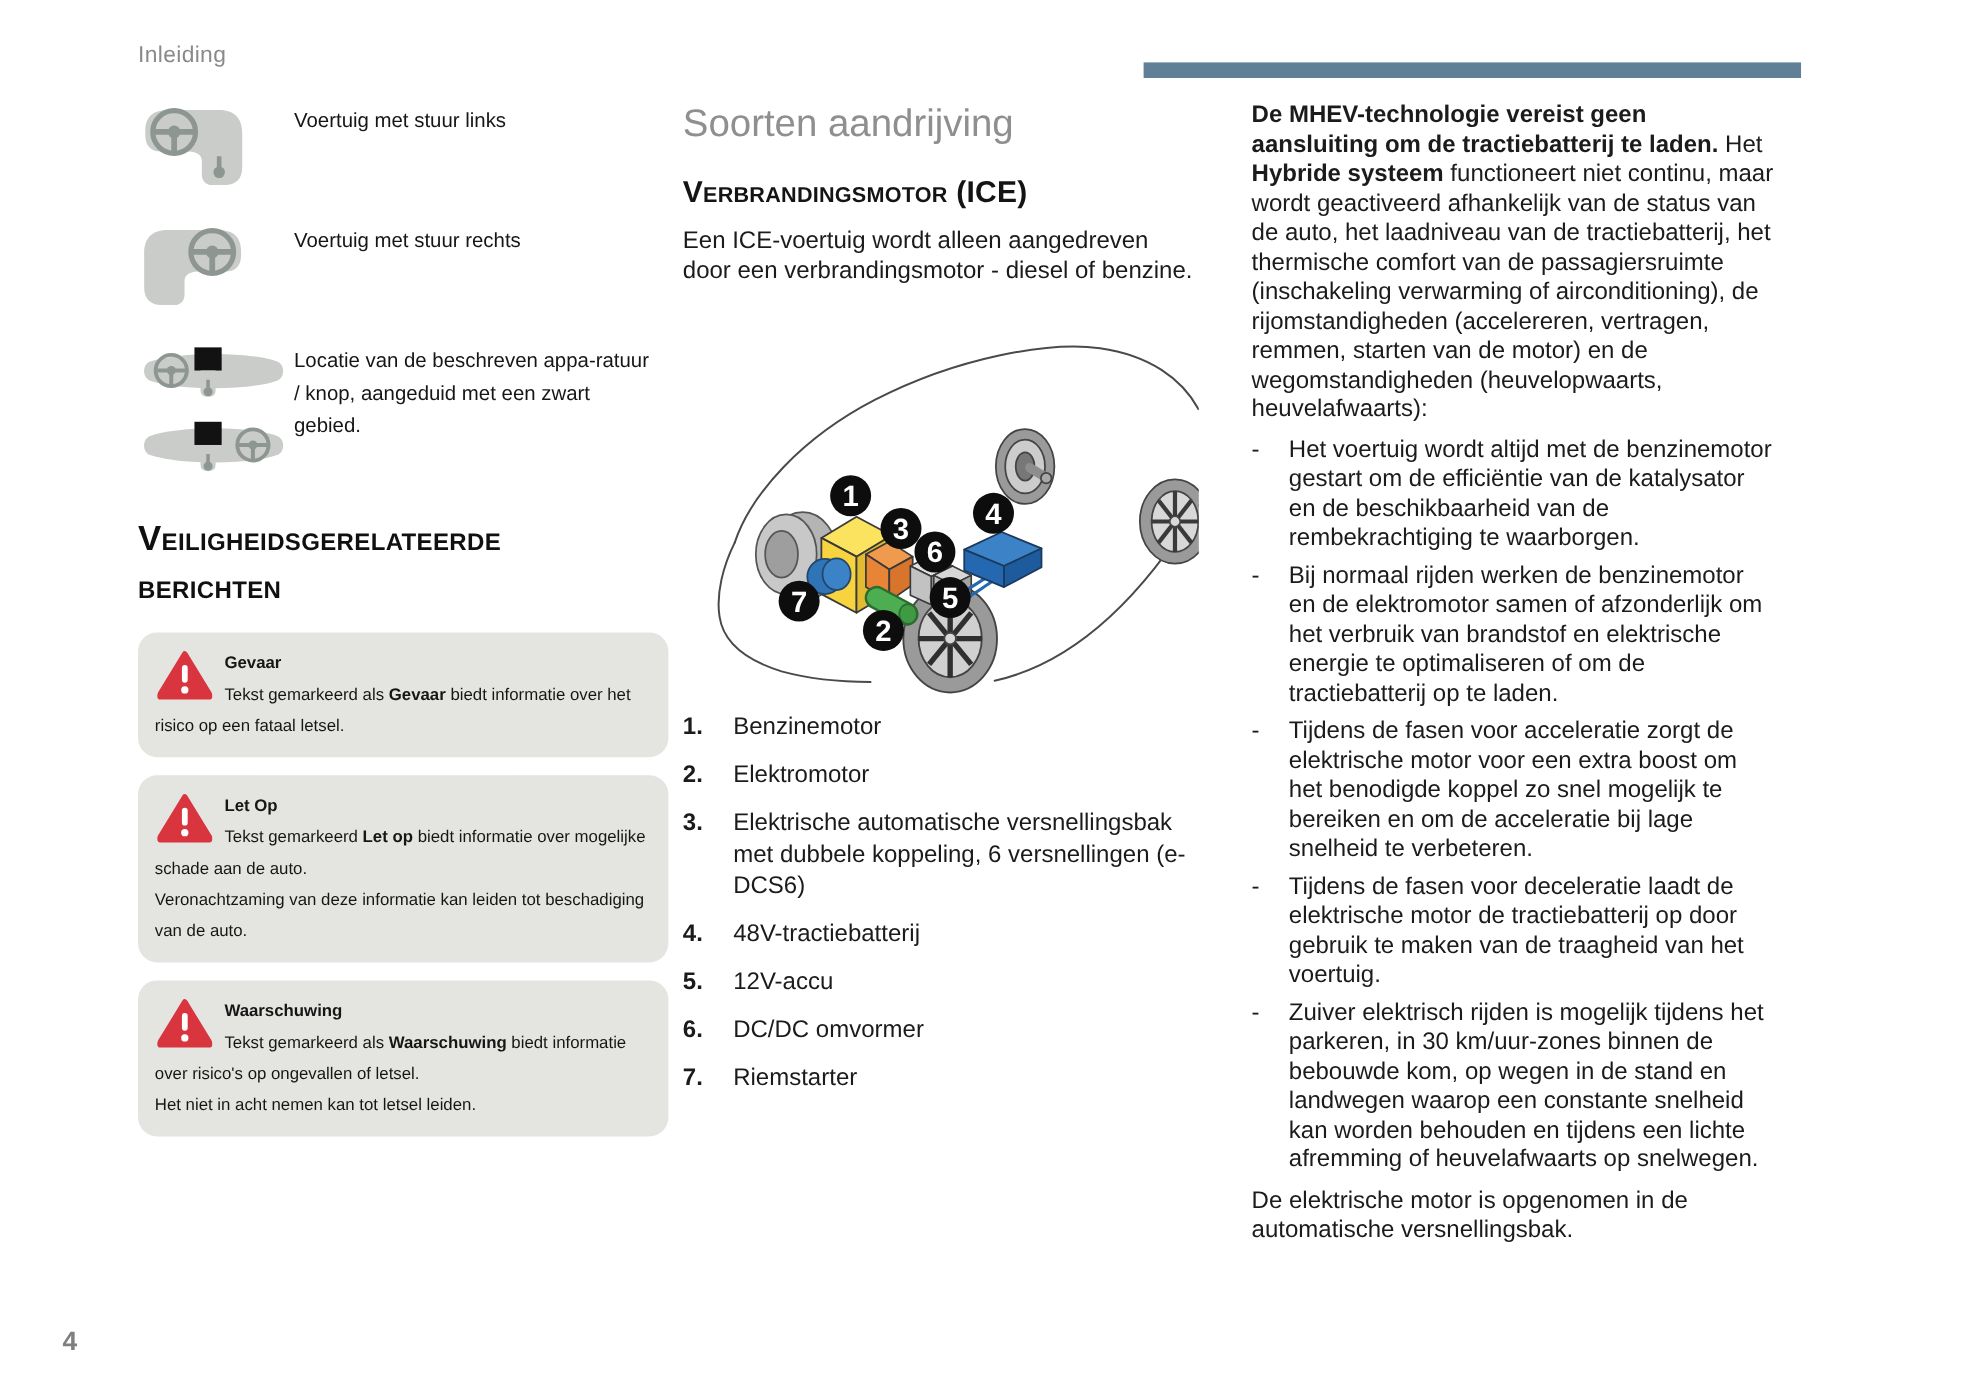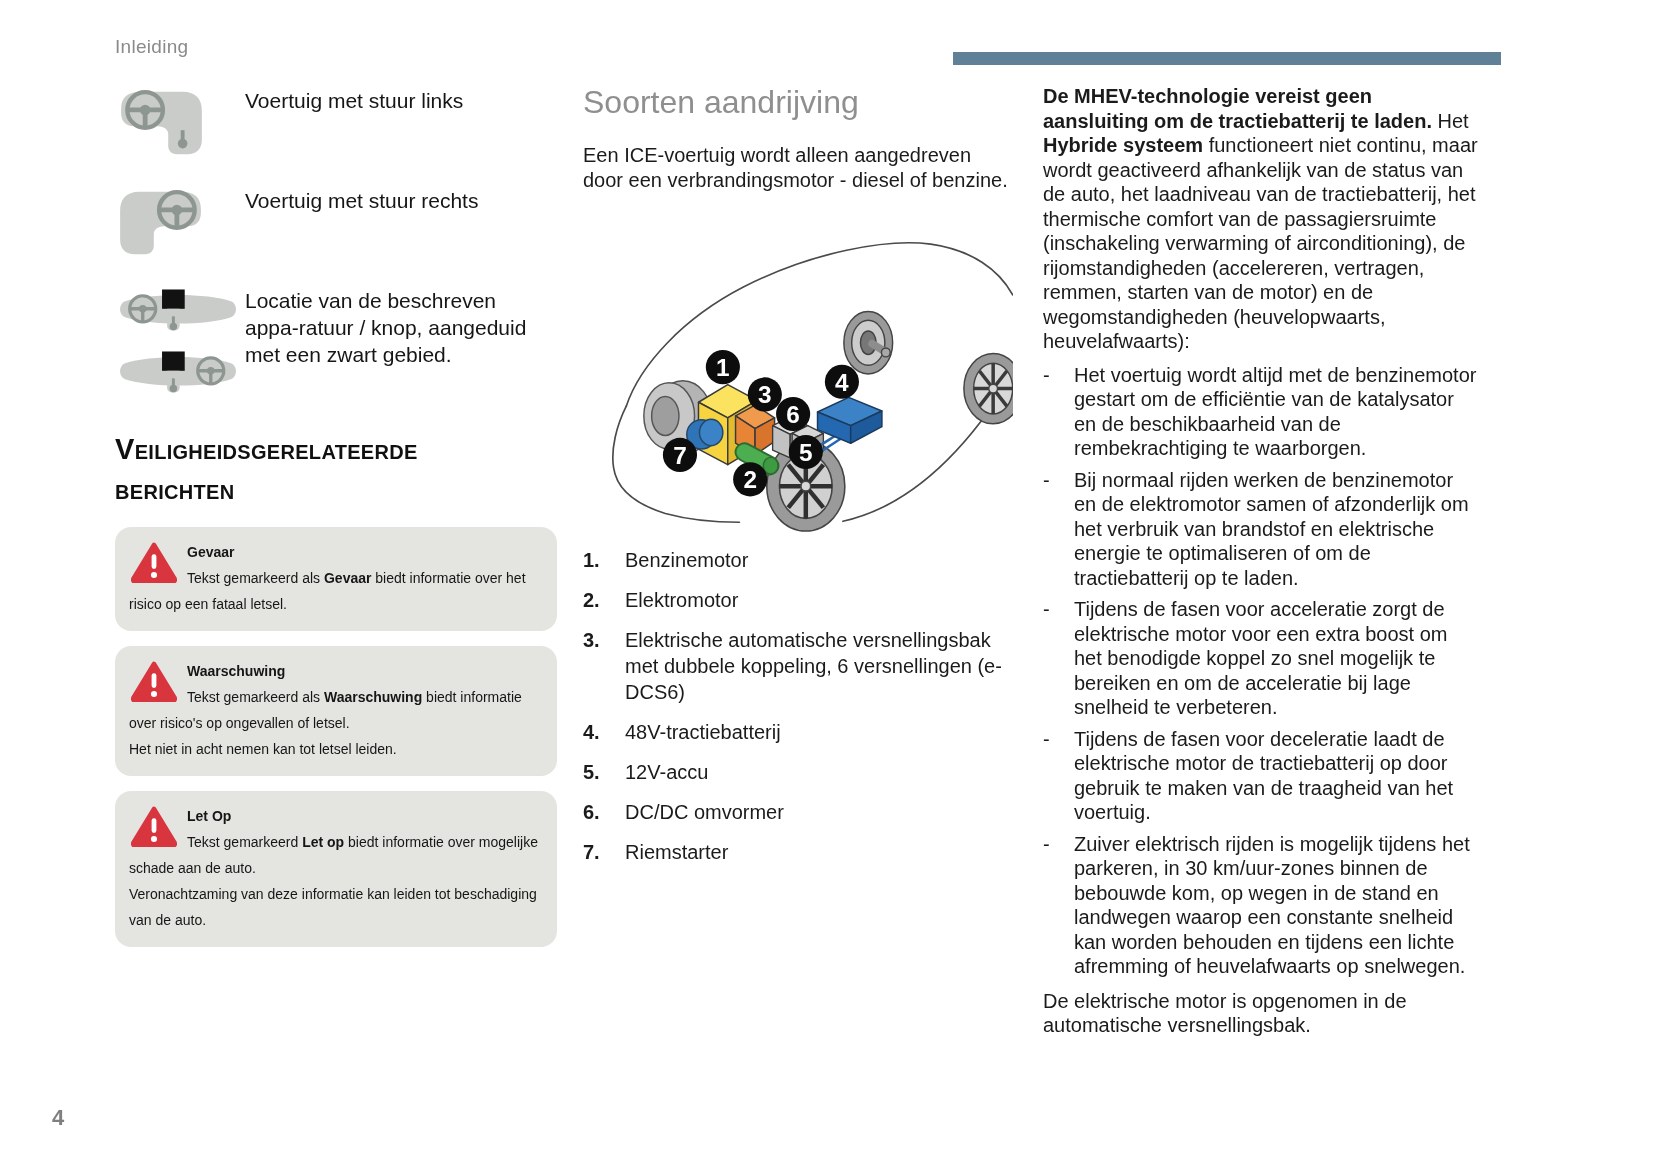--- a/index.html
+++ b/index.html
@@ -5,28 +5,28 @@
   html,body{margin:0;padding:0;background:#fff;}
   #page{position:relative;width:1501px;height:1165px;background:#ffffff;overflow:hidden;
         font-family:"Liberation Sans",sans-serif;color:#1b1b1b;}
 
   .page-header{position:absolute;left:115px;top:36px;font-size:19px;color:#8a8a8a;letter-spacing:.3px;}
   .accent-bar{position:absolute;left:953px;right:0;top:52px;height:13px;background:#5f8096;}
   .page-num{position:absolute;left:52px;top:1105px;font-size:22px;font-weight:700;color:#7f7f7f;}
 
   .col{position:absolute;top:84px;}
   .col-left{left:115px;width:442px;}
-  .col-mid{left:583px;width:430px;}
+  .col-mid{left:569px;width:430px;}
   .col-right{left:1043px;width:436px;}
 
   
   .legend-row{display:flex;align-items:flex-start;margin-bottom:25px;}
   .legend-icon-col{width:130px;flex:0 0 130px;}
   .legend-icon-col svg{display:block;}
-  .legend-label{font-size:21px;line-height:27px;color:#161616;padding-top:3px;max-width:302px;}
+  .legend-label{font-size:17px;line-height:27px;color:#161616;padding-top:3px;max-width:302px;}
 
   .safety-title{margin:22px 0 18px;font-size:29px;line-height:40px;font-weight:700;
                 font-variant:small-caps;max-width:372px;color:#101010;letter-spacing:.3px;}
 
   .warnbox{background:#e4e4e1;border-radius:16px;padding:12px 16px 14px 14px;margin-bottom:15px;
            font-size:14px;line-height:26px;color:#161616;}
   .warnbox::after{content:"";display:block;clear:both;}
   .warn-icon{float:left;width:46px;height:41px;margin:3px 10px 3px 2px;}
   .warn-title{font-weight:700;}
   .warn-p{margin:0;}
@@ -131,40 +131,41 @@
       <div class="warn-title">Gevaar</div>
       <p class="warn-p"><span>Tekst gemarkeerd als </span><b>Gevaar</b><span> biedt informatie over het risico op een fataal letsel.</span></p>
     </div>
 
     <div class="warnbox">
       <svg class="warn-icon" viewBox="0 0 50 44">
         <path d="M25,3 L47,39 Q49,43 44,43 H6 Q1,43 3,39 Z" stroke-width="5" stroke-linejoin="round" fill="#d8353e" style="stroke: rgb(216, 53, 62);"></path>
         <rect x="22.4" y="13" width="5.2" height="16" rx="2.6" fill="#fff"></rect>
         <circle cx="25" cy="35.5" r="3.3" fill="#fff"></circle>
       </svg>
-      <div class="warn-title">Waarschuwing</div>
-      <p class="warn-p"><span>Tekst gemarkeerd als </span><b>Waarschuwing</b><span> biedt informatie over risico's op ongevallen of letsel.</span></p>
-      <p class="warn-p">Het niet in acht nemen kan tot letsel leiden.</p>
+      <div class="warn-title">Let Op</div>
+      <p class="warn-p"><span>Tekst gemarkeerd </span><b>Let op</b><span> biedt informatie over mogelijke schade aan de auto.</span></p>
+      <p class="warn-p">Veronachtzaming van deze informatie kan leiden tot beschadiging van de auto.</p>
     </div>
 
     <div class="warnbox">
       <svg class="warn-icon" viewBox="0 0 50 44">
         <path d="M25,3 L47,39 Q49,43 44,43 H6 Q1,43 3,39 Z" stroke-width="5" stroke-linejoin="round" fill="#d8353e" style="stroke: rgb(216, 53, 62);"></path>
         <rect x="22.4" y="13" width="5.2" height="16" rx="2.6" fill="#fff"></rect>
         <circle cx="25" cy="35.5" r="3.3" fill="#fff"></circle>
       </svg>
-      <div class="warn-title">Let Op</div>
-      <p class="warn-p"><span>Tekst gemarkeerd </span><b>Let op</b><span> biedt informatie over mogelijke schade aan de auto.</span></p>
-      <p class="warn-p">Veronachtzaming van deze informatie kan leiden tot beschadiging van de auto.</p>
+      <div class="warn-title">Waarschuwing</div>
+      <p class="warn-p"><span>Tekst gemarkeerd als </span><b>Waarschuwing</b><span> biedt informatie over risico's op ongevallen of letsel.</span></p>
+      <p class="warn-p">Het niet in acht nemen kan tot letsel leiden.</p>
     </div>
   </div>
 
   <div class="col col-mid">
     <h1 class="col-title">Soorten aandrijving</h1>
 
+    <h3 class="sec-head">Verbrandingsmotor (ICE)</h3>
     <p class="sec-body">Een ICE-voertuig wordt alleen aangedreven door een verbrandingsmotor - diesel of benzine.</p>
 
 
     <svg class="diagram" width="430" height="322" viewBox="0 0 440 330">
 
       <g stroke="#4a4a4a" stroke-width="1.7" fill="none" stroke-linecap="round">
         <path d="M44,200 C58,158 102,110 164,78 C234,42 312,28 356,34 C398,40 426,60 440,86"></path>
         <path d="M44,200 C34,220 28,244 31,263 C34,284 52,300 84,310 C106,316 134,319 160,319"></path>
         <path d="M266,318 C320,306 380,266 440,168"></path>
       </g>

